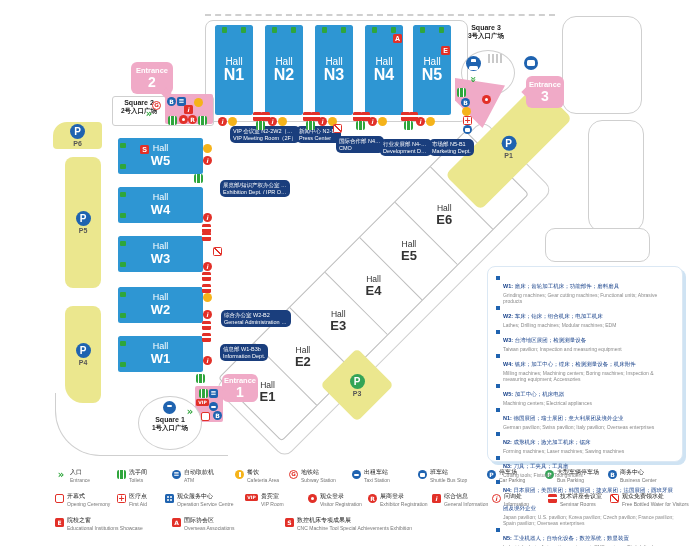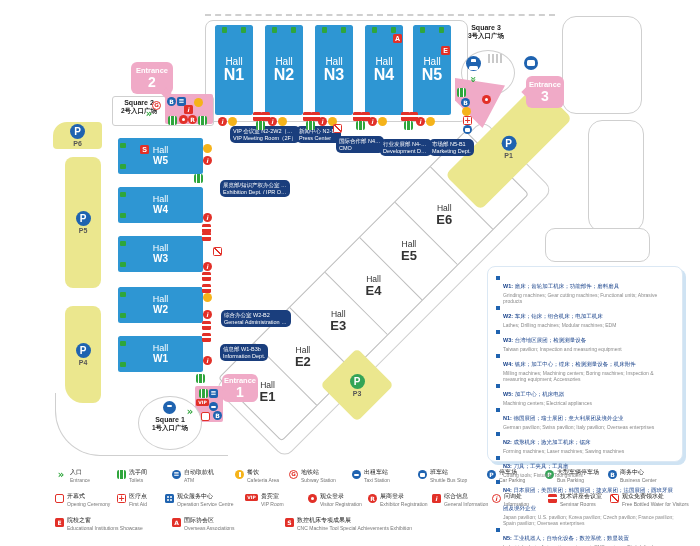--- a/index.html
+++ b/index.html
@@ -13,21 +13,21 @@
   .ellipse{position:absolute;border:1.5px solid #cfcfcf;border-radius:50%;z-index:1;box-sizing:border-box}
   .crossing{position:absolute;width:16px;height:9px;z-index:3;
             background:repeating-linear-gradient(90deg,#c9c9c9 0 2px,transparent 2px 4px)}
   
   .hall{position:absolute;background:#2e96d3;border-radius:2.5px;display:flex;flex-direction:column;
         align-items:center;justify-content:center;color:#fff;z-index:2;text-align:center}
   .hall .h1{font-size:10px;line-height:1.1}
   .hall .h2{font-size:16px;font-weight:bold;line-height:1.05}
   .hall.n{width:38px;height:90px}
   .hall.w{width:85px;height:36px}
-  .hall.w .h1{font-size:9px}.hall.w .h2{font-size:10px}
+  .hall.w .h1{font-size:9px}.hall.w .h2{font-size:13px}
   .hall.n::before,.hall.n::after{content:"";position:absolute;top:2px;width:5px;height:6px;background:#2fa63c;border-radius:1px}
   .hall.n::before{left:7px}.hall.n::after{right:7px}
   .hall.w::before,.hall.w::after{content:"";position:absolute;left:2px;width:6px;height:5px;background:#2fa63c;border-radius:1px}
   .hall.w::before{top:5px}.hall.w::after{bottom:5px}
   .badge{position:absolute;width:9px;height:9px;background:#e23028;color:#fff;z-index:3;
          font:bold 7px/9px "Liberation Sans",sans-serif;text-align:center;border-radius:1.5px}
   
   .e-outer{position:absolute;left:214px;top:388px;width:380px;height:100px;transform:rotate(-45deg);
            transform-origin:0 0;border:1.5px solid #cfcfcf;border-radius:10px;background:#fff;z-index:1;box-sizing:border-box}
   .e-strip{position:absolute;left:218px;top:378px;width:350px;height:90px;transform:rotate(-45deg);

